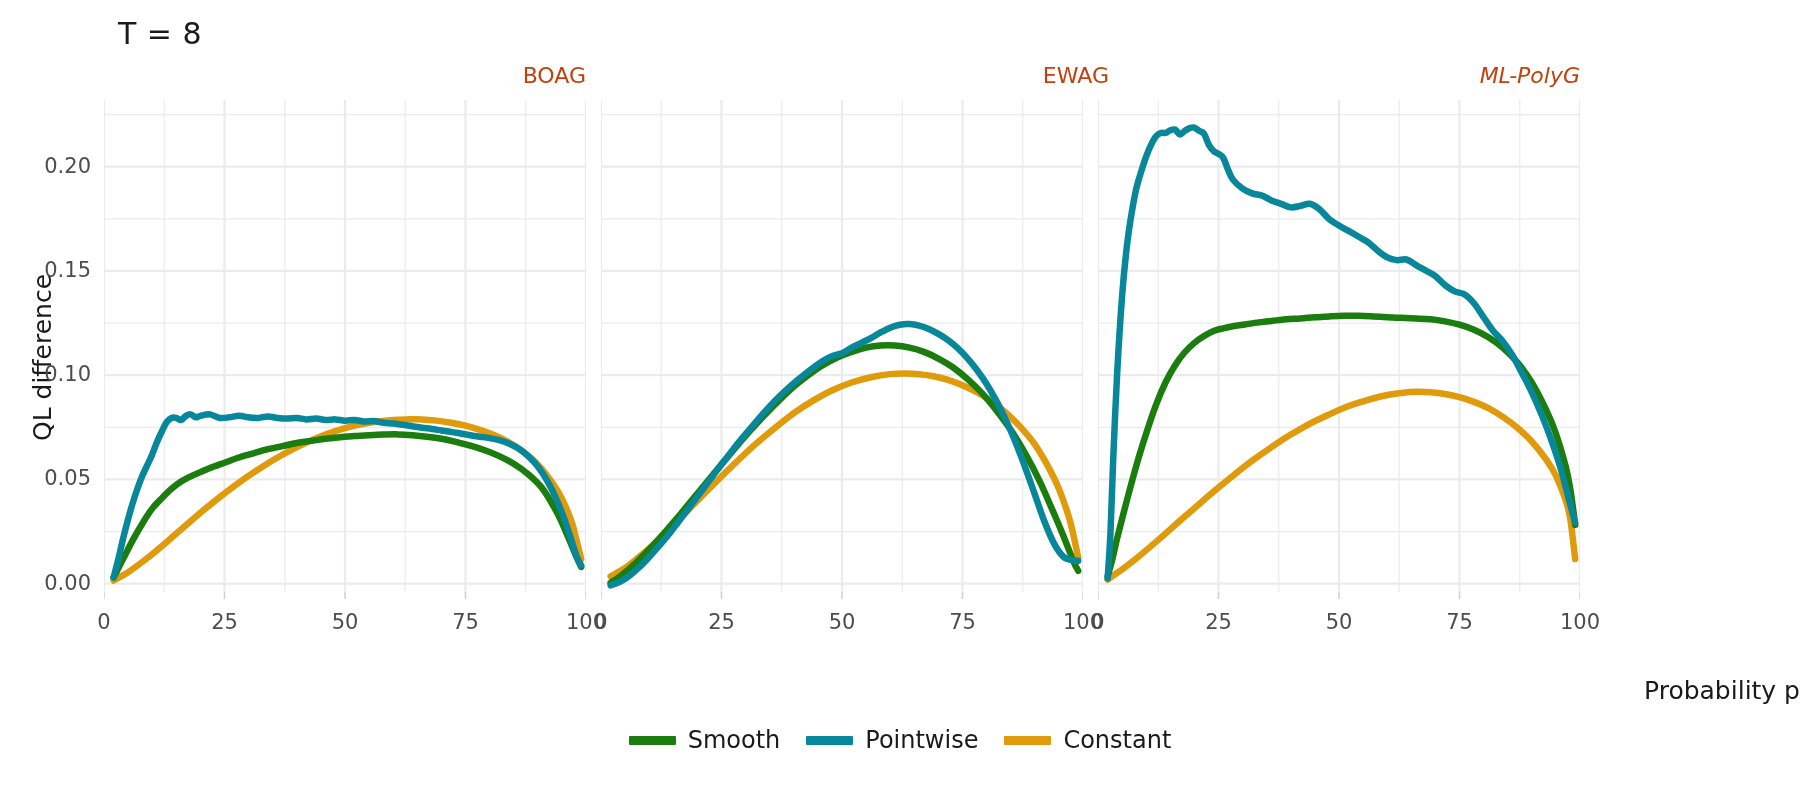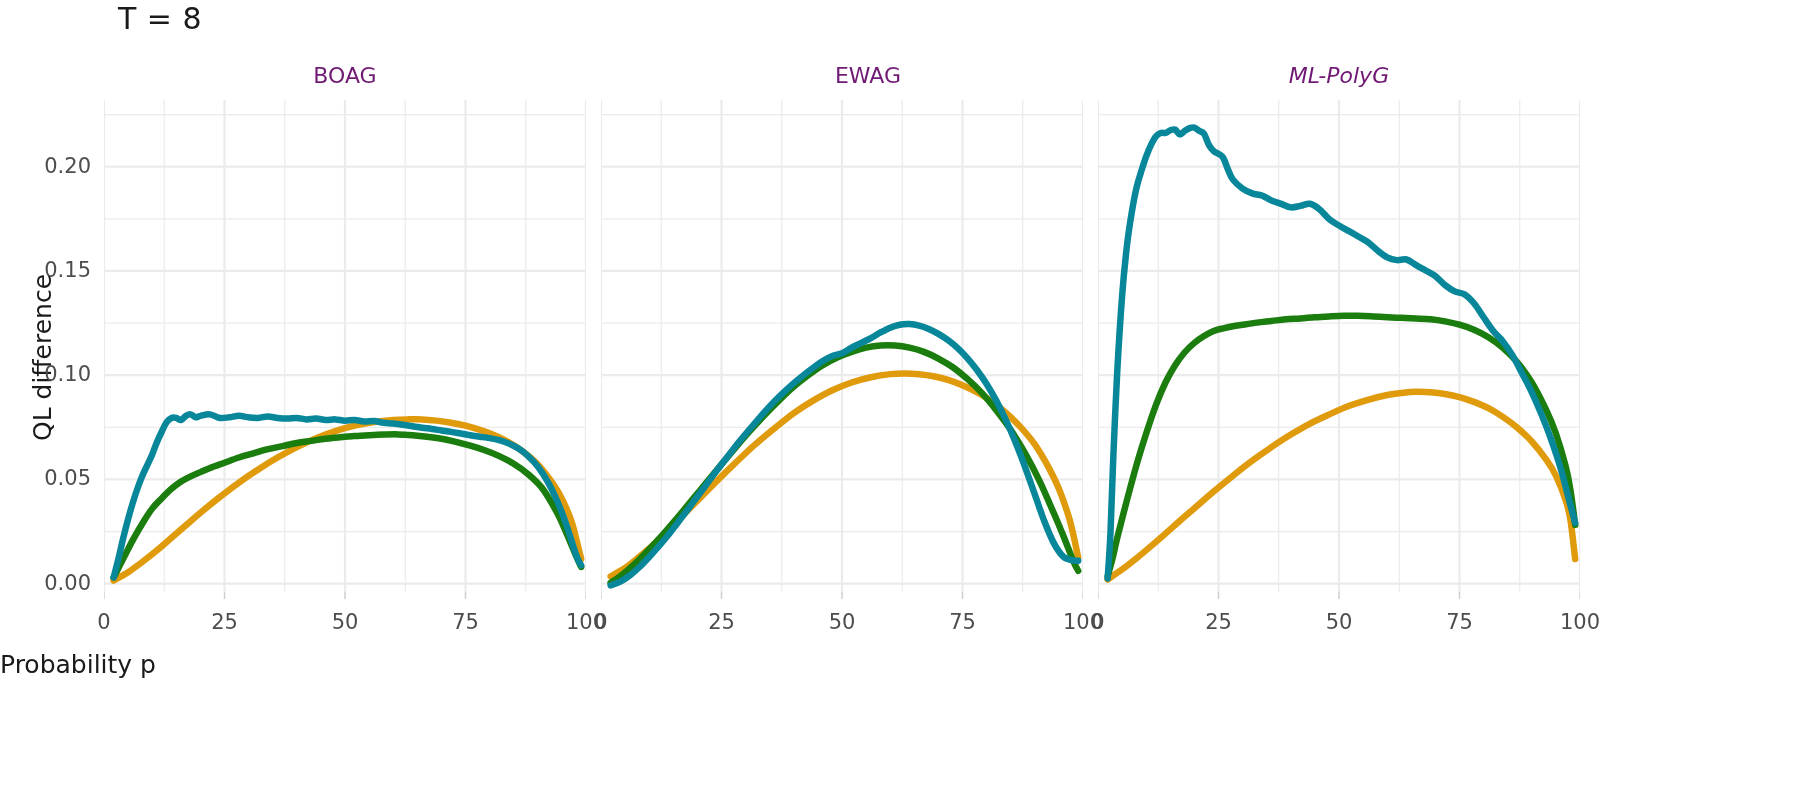--- a/index.html
+++ b/index.html
@@ -13,48 +13,49 @@
   }
   #root {
     position: relative;
     width: 1800px;
     height: 800px;
     background: #ffffff;
   }
   .plot-title {
     position: absolute;
     left: 118px;
-    top: 1px;
+    top: 16px;
     font-size: 30px;
     color: #1a1a1a;
     letter-spacing: 0.5px;
     white-space: nowrap;
   }
   .panel-strip {
     position: absolute;
     font-size: 22px;
-    color: #701a75;
-    text-align: center;
+    color: #c2410c;
+    text-align: right;
     white-space: nowrap;
   }
   .y-axis-title {
     position: absolute;
     font-size: 25px;
     color: #1a1a1a;
     transform: rotate(-90deg);
     transform-origin: left top;
     white-space: nowrap;
   }
   .x-axis-title {
     position: absolute;
     font-size: 25px;
     color: #1a1a1a;
     width: 100%;
-    text-align: left;
-    white-space: nowrap;
+    text-align: right;
+    white-space: nowrap;
+    margin-top: 26px;
   }
   .tick-label {
     position: absolute;
     font-size: 21px;
     color: #4d4d4d;
     white-space: nowrap;
   }
   .y-tick {
     text-align: right;
   }
@@ -214,14 +215,28 @@
       <div class="tick-label x-tick" style="left: 1299px; top: 610px; width: 80px;">50</div>
       <div class="tick-label x-tick" style="left: 1419.5px; top: 610px; width: 80px;">75</div>
       <div class="tick-label x-tick" style="left: 1540px; top: 610px; width: 80px;">100</div>
       <div class="tick-label y-tick" style="left: -4px; top: 570.661px; width: 95px;">0.00</div>
       <div class="tick-label y-tick" style="left: -4px; top: 466.424px; width: 95px;">0.05</div>
       <div class="tick-label y-tick" style="left: -4px; top: 362.186px; width: 95px;">0.10</div>
       <div class="tick-label y-tick" style="left: -4px; top: 257.949px; width: 95px;">0.15</div>
       <div class="tick-label y-tick" style="left: -4px; top: 153.712px; width: 95px;">0.20</div>
     </div>
 
+  <div class="legend" id="legend-host">
+      <div class="legend-item">
+        <span class="legend-key" style="background: rgb(26, 125, 13);"></span>
+        <span class="legend-label">Smooth</span>
+      </div>
+      <div class="legend-item">
+        <span class="legend-key" style="background: rgb(8, 134, 154);"></span>
+        <span class="legend-label">Pointwise</span>
+      </div>
+      <div class="legend-item">
+        <span class="legend-key" style="background: rgb(224, 155, 13);"></span>
+        <span class="legend-label">Constant</span>
+      </div>
+    </div>
 
 </div>
 
 </body></html>

